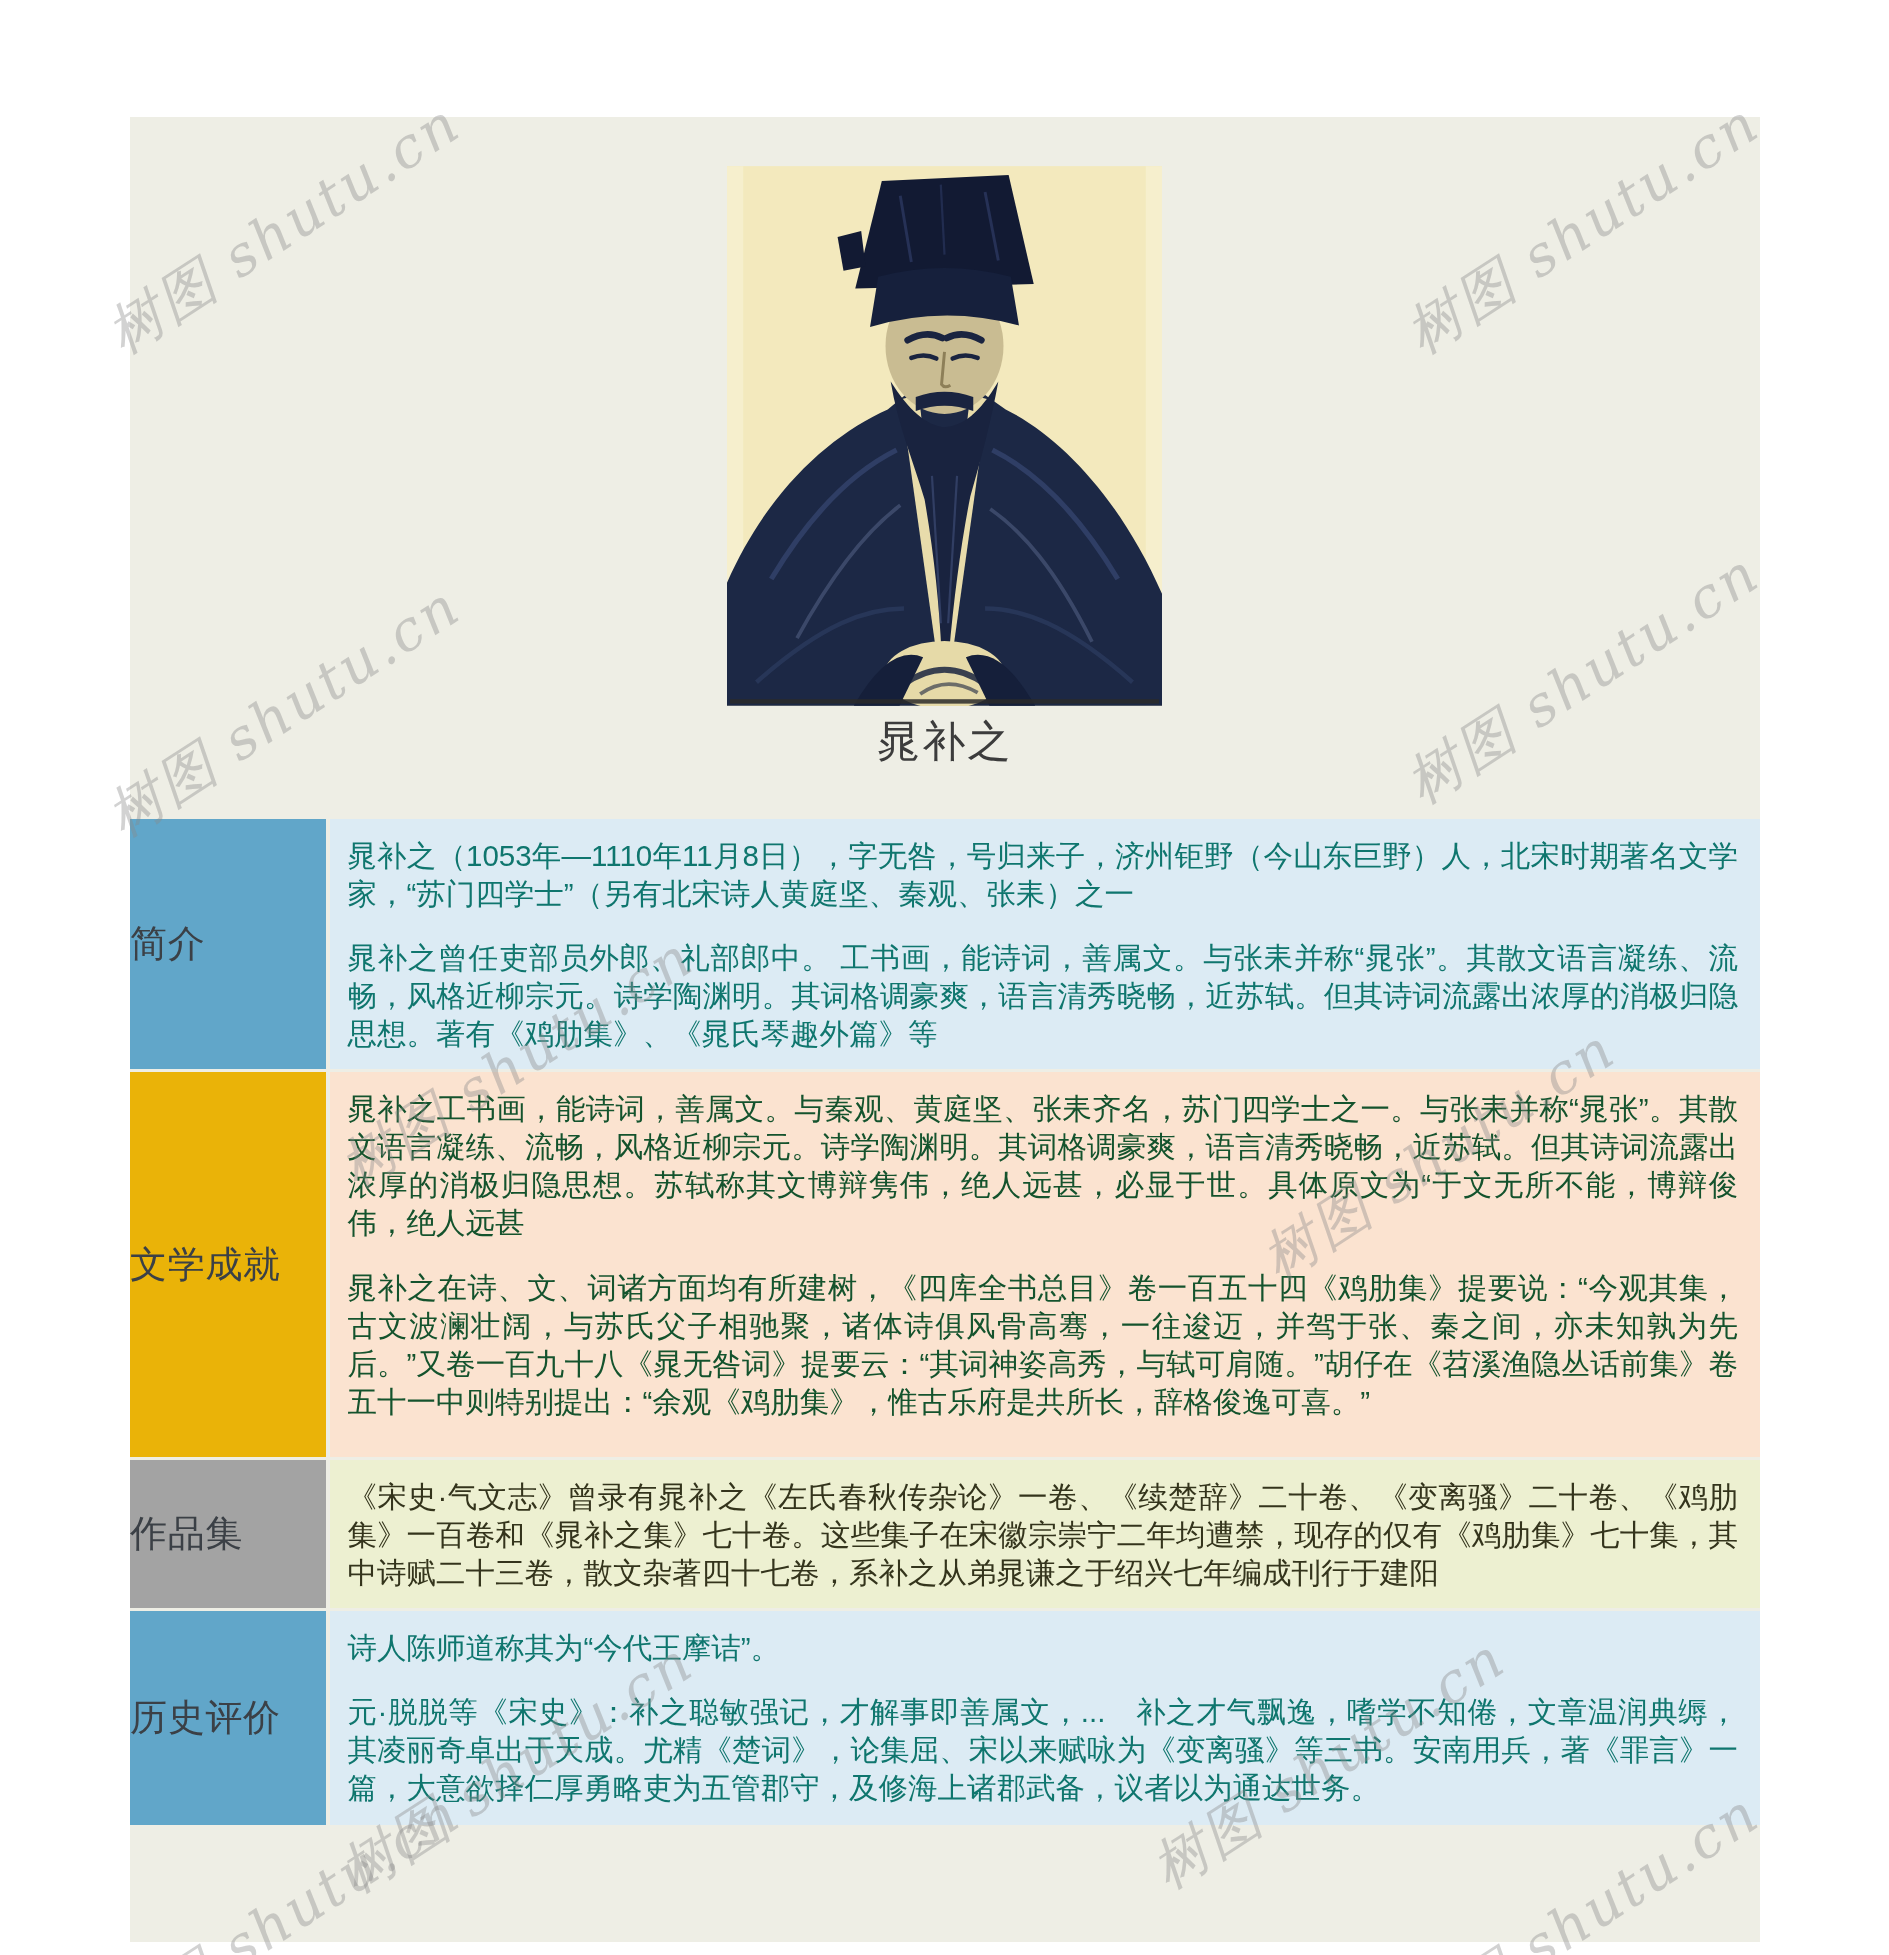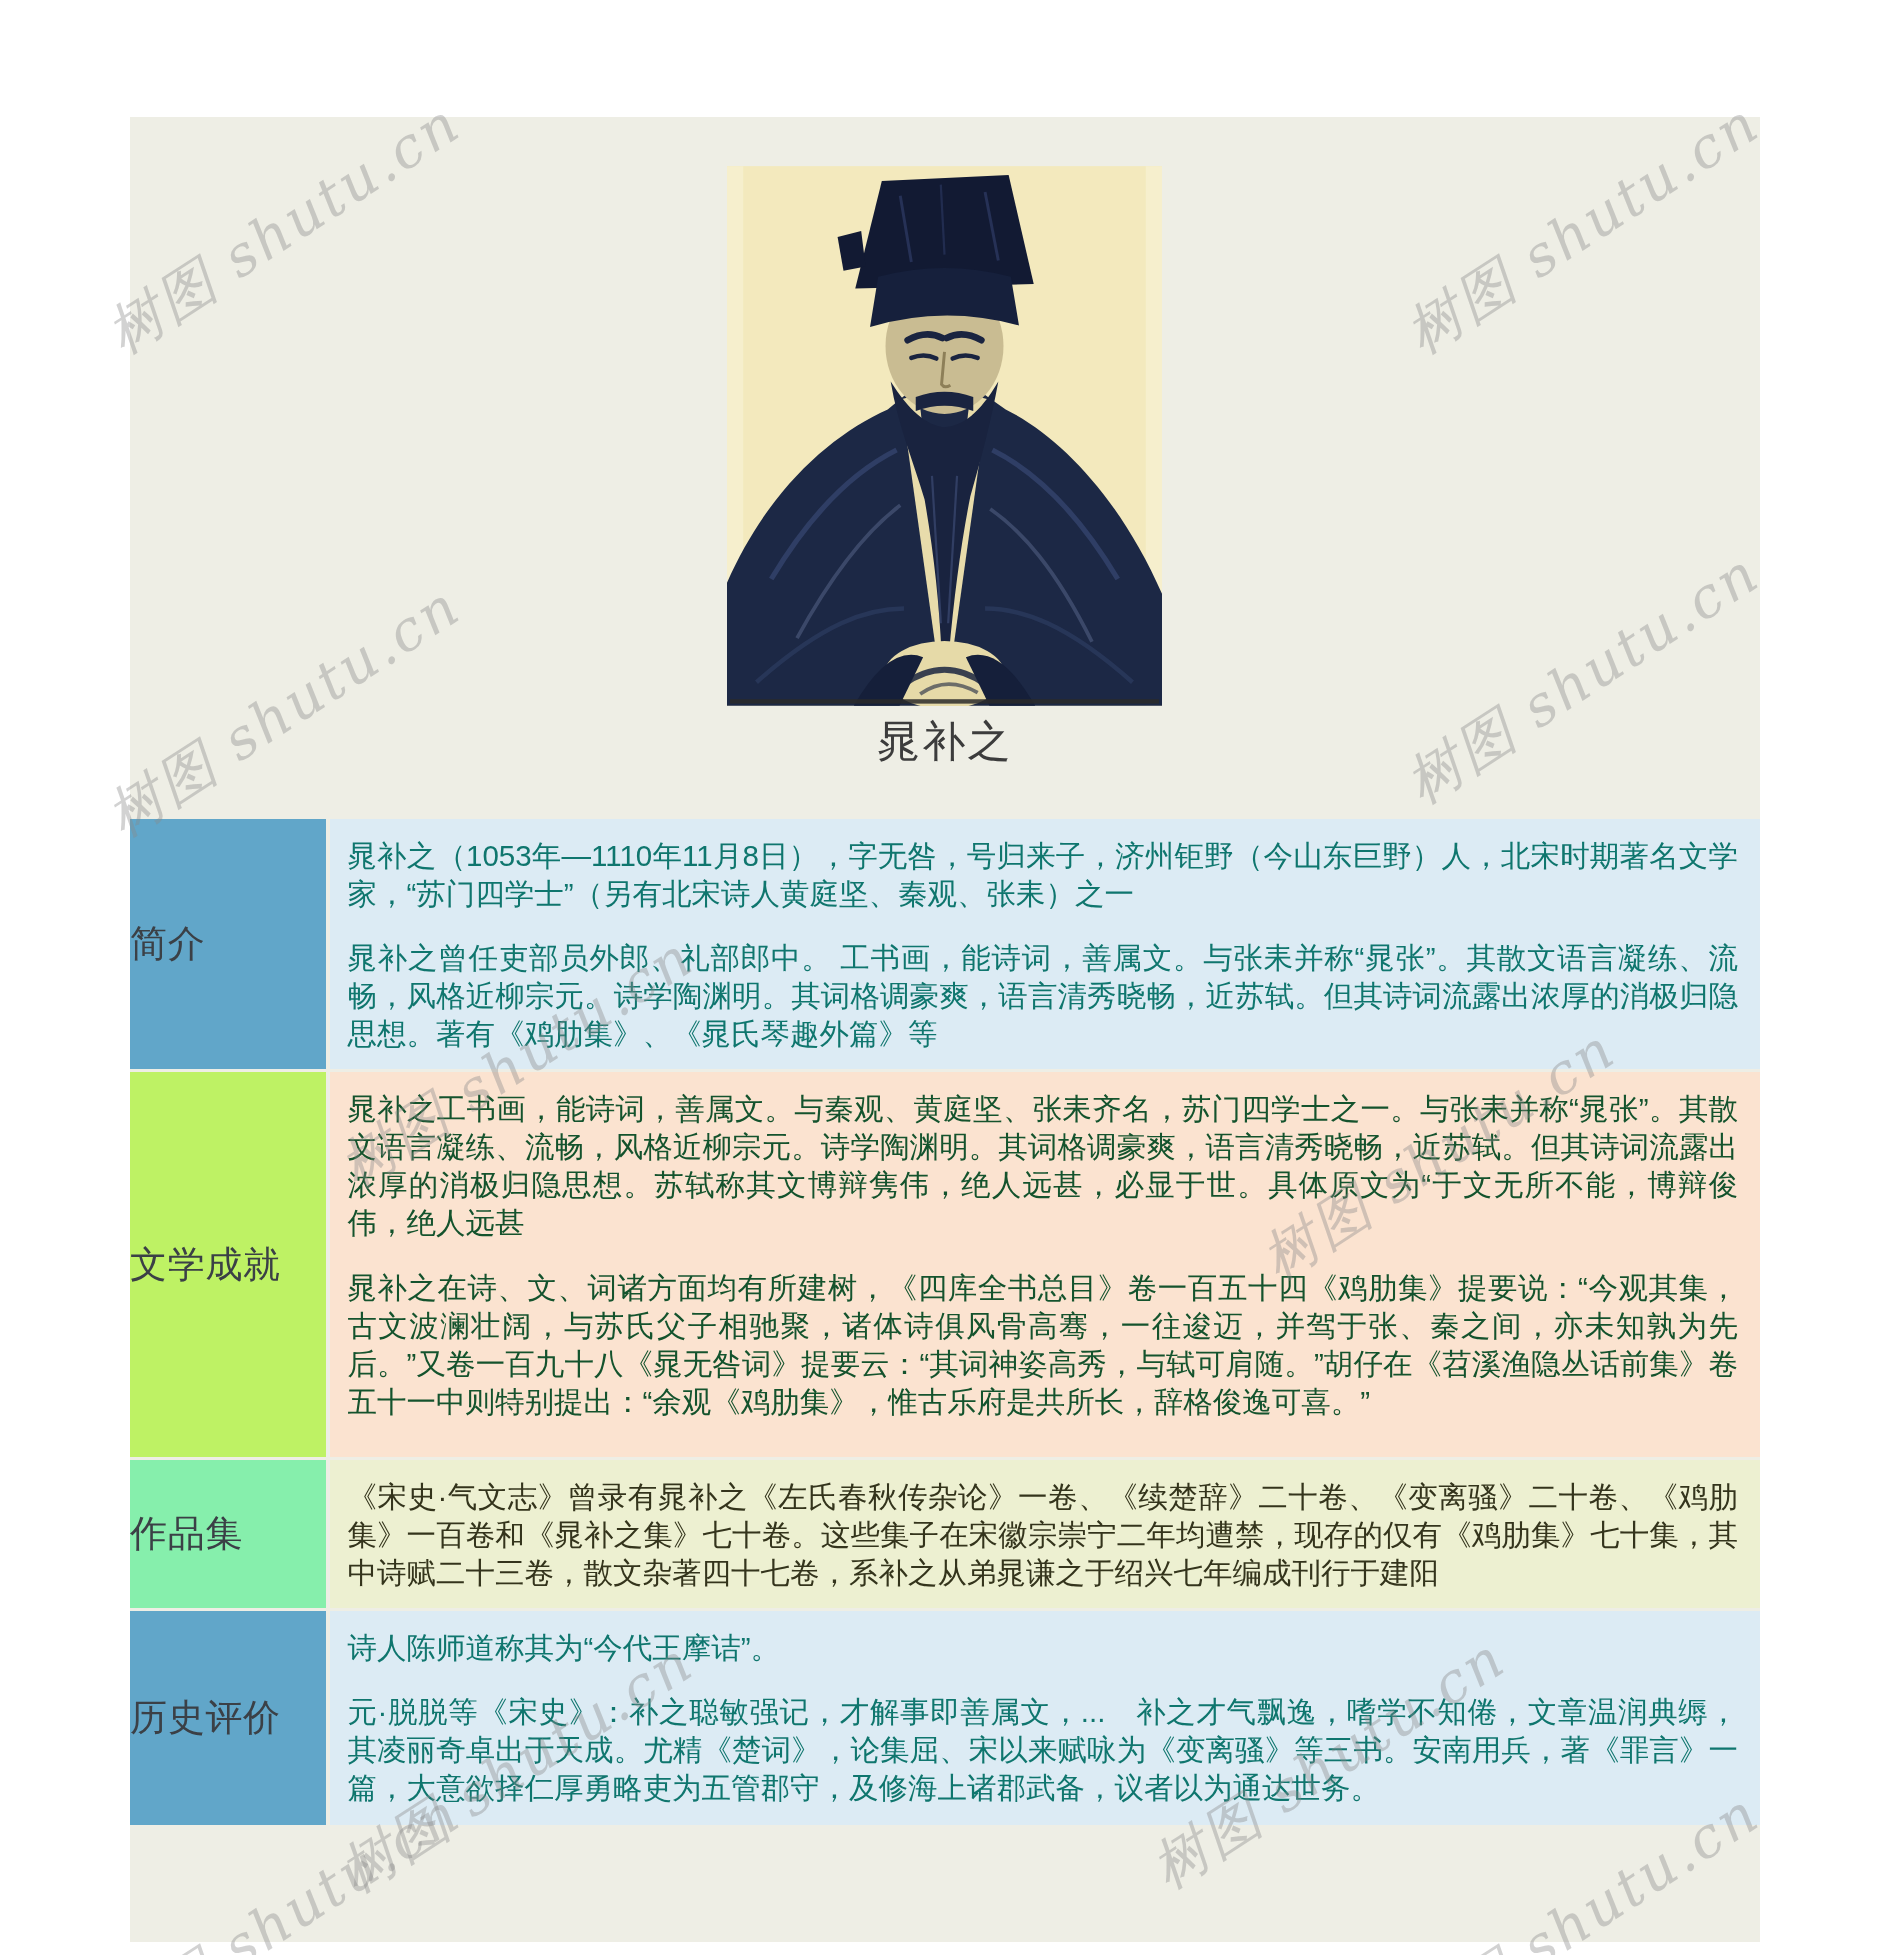--- a/index.html
+++ b/index.html
@@ -35,22 +35,22 @@
     padding:17.7px 22px 16px 17.7px;
     font-size:29.5px;line-height:38px;text-align:justify;
   }
   .content-cell p{margin:0;}
   .content-cell p + p{margin-top:26.6px;}
   .s1{min-height:248px;}
   .s2{min-height:385px;}
   .s3{min-height:137px;}
   .s4{min-height:214px;}
   .s1 .label-cell,.s4 .label-cell{background:#61a6c9;}
-  .s2 .label-cell{background:#bef264;}
-  .s3 .label-cell{background:#86efac;}
+  .s2 .label-cell{background:#eab308;}
+  .s3 .label-cell{background:#a3a3a3;}
   .s1 .content-cell,.s4 .content-cell{background:#dcebf4;color:#0f766e;}
   .s2 .content-cell{background:#fbe3d0;color:#14532d;}
   .s3 .content-cell{background:#edf0d1;color:#34341c;}
   .wm{
     position:absolute;z-index:6;pointer-events:none;white-space:nowrap;
     transform:translate(-50%,-50%) rotate(-33deg);
     font-family:"DejaVu Serif","Liberation Serif",serif;font-style:italic;
     font-size:56px;letter-spacing:3px;color:rgba(138,138,138,0.38);
   }
 </style>

